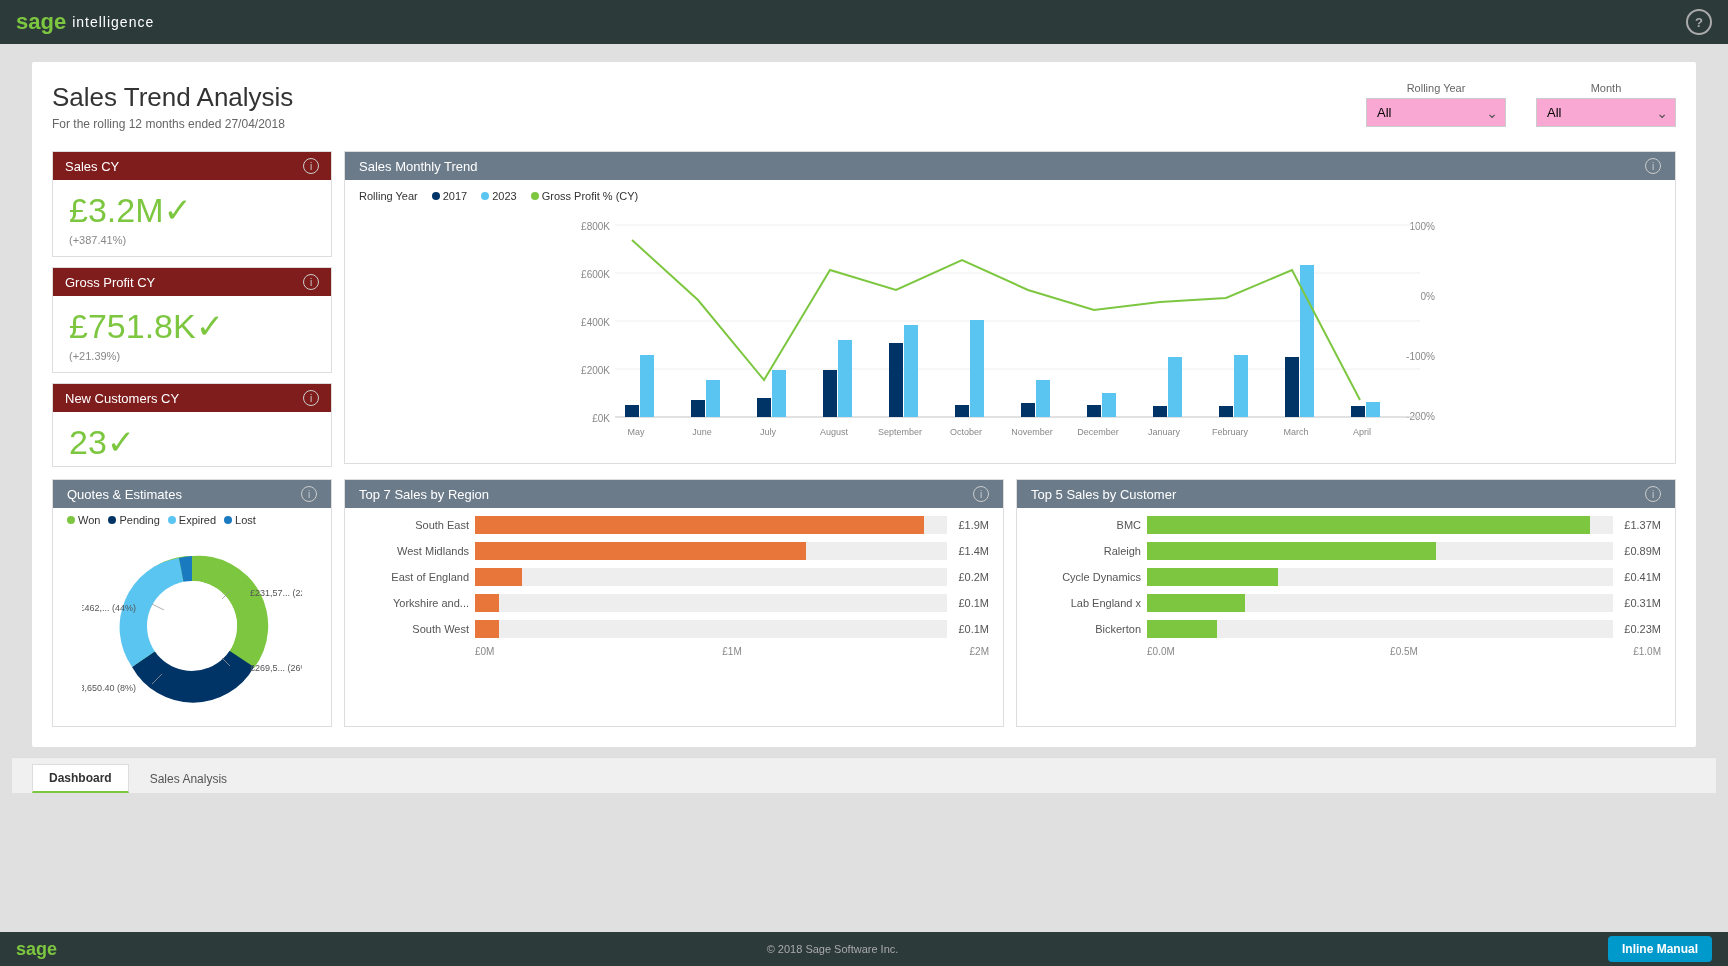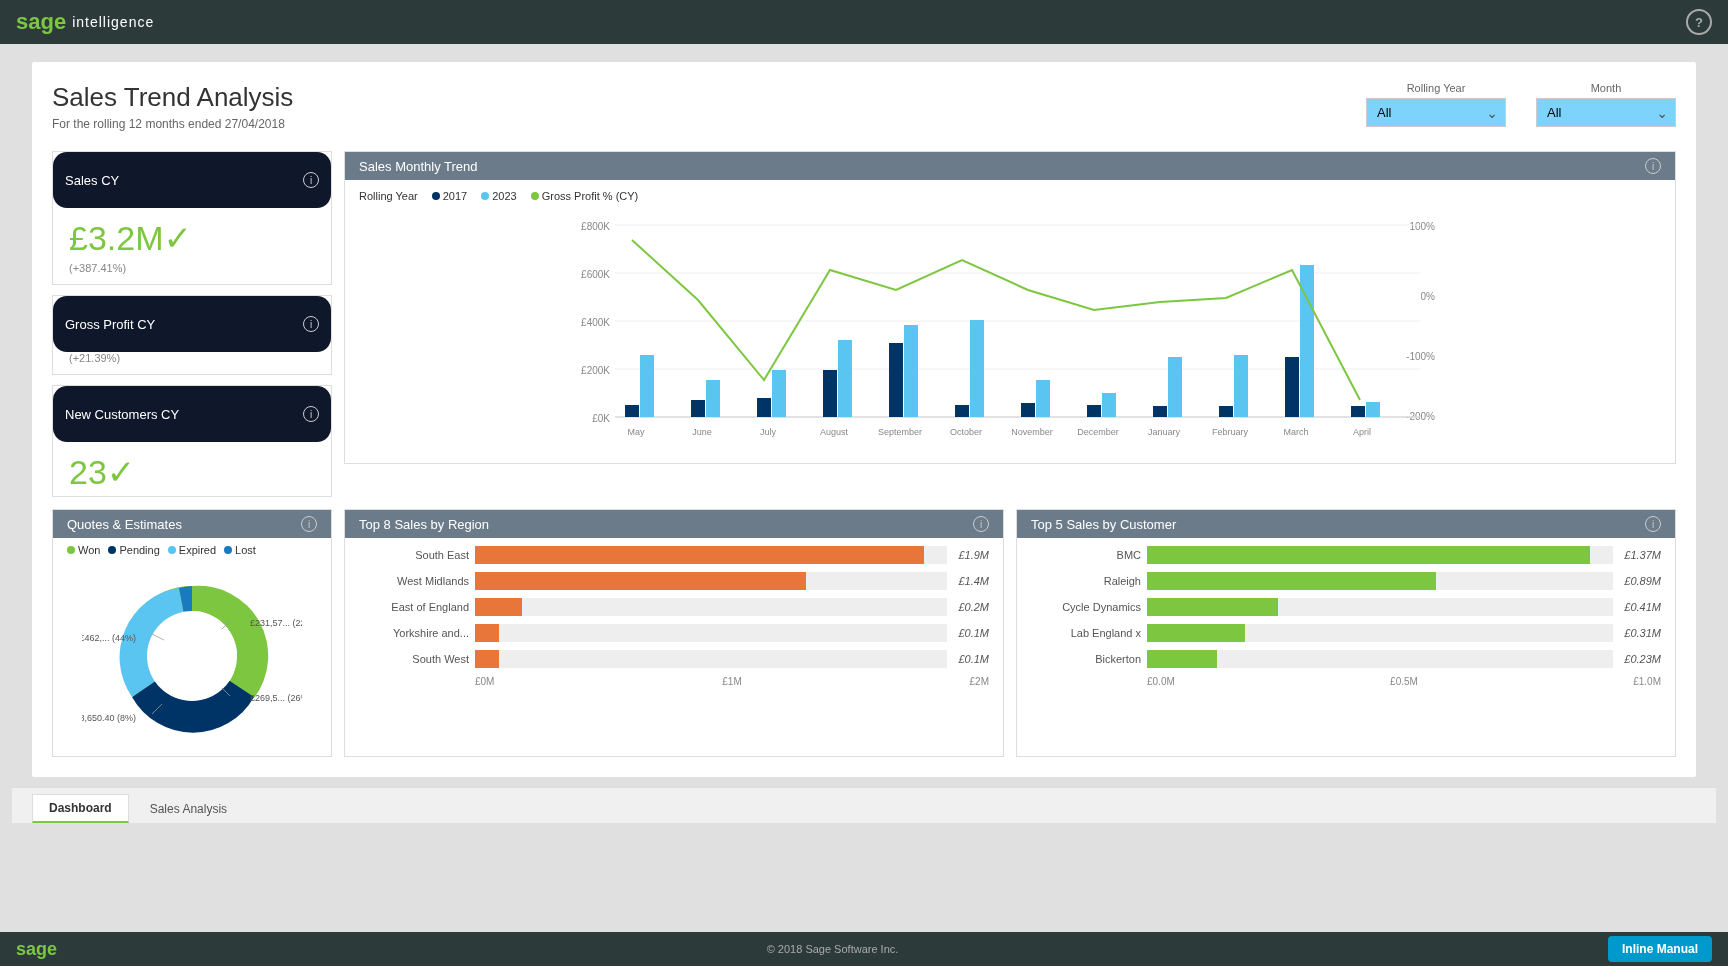--- a/index.html
+++ b/index.html
@@ -58,21 +58,21 @@
     .report-title { font-size: 26px; font-weight: 300; color: #333; }
     .report-subtitle { font-size: 12px; color: #666; margin-top: 4px; }
     .filter-area { display: flex; gap: 30px; align-items: flex-start; }
     .filter-group { display: flex; flex-direction: column; gap: 4px; }
     .filter-label { font-size: 11px; color: #666; text-align: center; }
     .filter-select {
       border: 1px solid #ccc;
       padding: 6px 30px 6px 10px;
       min-width: 140px;
       font-size: 13px;
-      background: #7dd3fc;
+      background: #f9a8d4;
       cursor: pointer;
       appearance: none;
       position: relative;
     }
     .select-wrapper { position: relative; display: inline-block; }
     .select-wrapper::after {
       content: '⌄';
       position: absolute;
       right: 8px; top: 50%;
       transform: translateY(-50%);
@@ -88,28 +88,27 @@
       gap: 12px;
     }
 
     
     .kpi-column { display: flex; flex-direction: column; gap: 10px; }
     .kpi-card {
       background: #fff;
       border: 1px solid #ddd;
     }
     .kpi-header {
-      background: #0f172a;
+      background: #7f1d1d;
       color: #fff;
-      padding: 20px 12px;
+      padding: 6px 12px;
       font-size: 13px;
       display: flex;
       align-items: center;
       justify-content: space-between;
-      border-radius: 14px;
     }
     .info-icon {
       width: 16px; height: 16px; border-radius: 50%;
       border: 1px solid #ccc; color: #ccc;
       font-size: 10px; display: flex; align-items: center; justify-content: center;
       cursor: pointer;
     }
     .kpi-value {
       padding: 10px 16px 4px;
       font-size: 34px;
@@ -156,21 +155,21 @@
     
     .donut-legend { display: flex; flex-wrap: wrap; gap: 8px; font-size: 11px; padding: 6px 14px 4px; }
     .donut-container { display: flex; align-items: center; justify-content: center; flex-direction: column; padding: 6px 0 10px; }
 
     
     .bar-chart-container { padding: 8px 14px 6px; }
     .bar-row { display: flex; align-items: center; margin-bottom: 8px; gap: 6px; }
     .bar-label { width: 110px; text-align: right; font-size: 11px; color: #555; flex-shrink: 0; }
     .bar-track { flex: 1; height: 18px; background: #eee; position: relative; }
     .bar-fill { height: 100%; }
-    .bar-value { font-size: 11px; color: #555; margin-left: 5px; white-space: nowrap; font-style: italic; }
+    .bar-value { font-size: 11px; color: #555; margin-left: 5px; white-space: nowrap; }
     .bar-axis { display: flex; justify-content: space-between; font-size: 10px; color: #888; padding-left: 116px; margin-top: 4px; }
 
     
     .tab-bar {
       background: #f0f0f0;
       display: flex;
       align-items: flex-end;
       padding: 0 20px;
       border-top: 1px solid #ddd;
       height: 36px;
@@ -274,20 +273,23 @@
             <div class="kpi-value">
               <span>£3.2M</span><span class="trend-up">✓</span>
             </div>
             <div class="kpi-change">(+387.41%)</div>
           </div>
 
           <div class="kpi-card">
             <div class="kpi-header">
               <span>Gross Profit CY</span>
               <span class="info-icon">i</span>
+            </div>
+            <div class="kpi-value">
+              <span>£751.8K</span><span class="trend-up">✓</span>
             </div>
             <div class="kpi-change">(+21.39%)</div>
           </div>
 
           <div class="kpi-card">
             <div class="kpi-header">
               <span>New Customers CY</span>
               <span class="info-icon">i</span>
             </div>
             <div class="kpi-value">
@@ -426,21 +428,21 @@
               <line x1="70" y1="68" x2="82" y2="74" stroke="#999" stroke-width="0.8"></line>
               <line x1="148" y1="55" x2="140" y2="63" stroke="#999" stroke-width="0.8"></line>
               <line x1="148" y1="130" x2="140" y2="122" stroke="#999" stroke-width="0.8"></line>
               <line x1="70" y1="148" x2="80" y2="138" stroke="#999" stroke-width="0.8"></line>
             </svg>
           </div>
         </div>
 
         <div class="chart-card">
           <div class="chart-header">
-            <span>Top 8 Sales by Region</span>
+            <span>Top 7 Sales by Region</span>
             <span class="info-icon">i</span>
           </div>
           <div class="bar-chart-container">
             <div class="bar-row">
               <div class="bar-label">South East</div>
               <div class="bar-track">
                 <div class="bar-fill" style="width:95%;background:#e8753a;"></div>
               </div>
               <div class="bar-value">£1.9M</div>
             </div>

